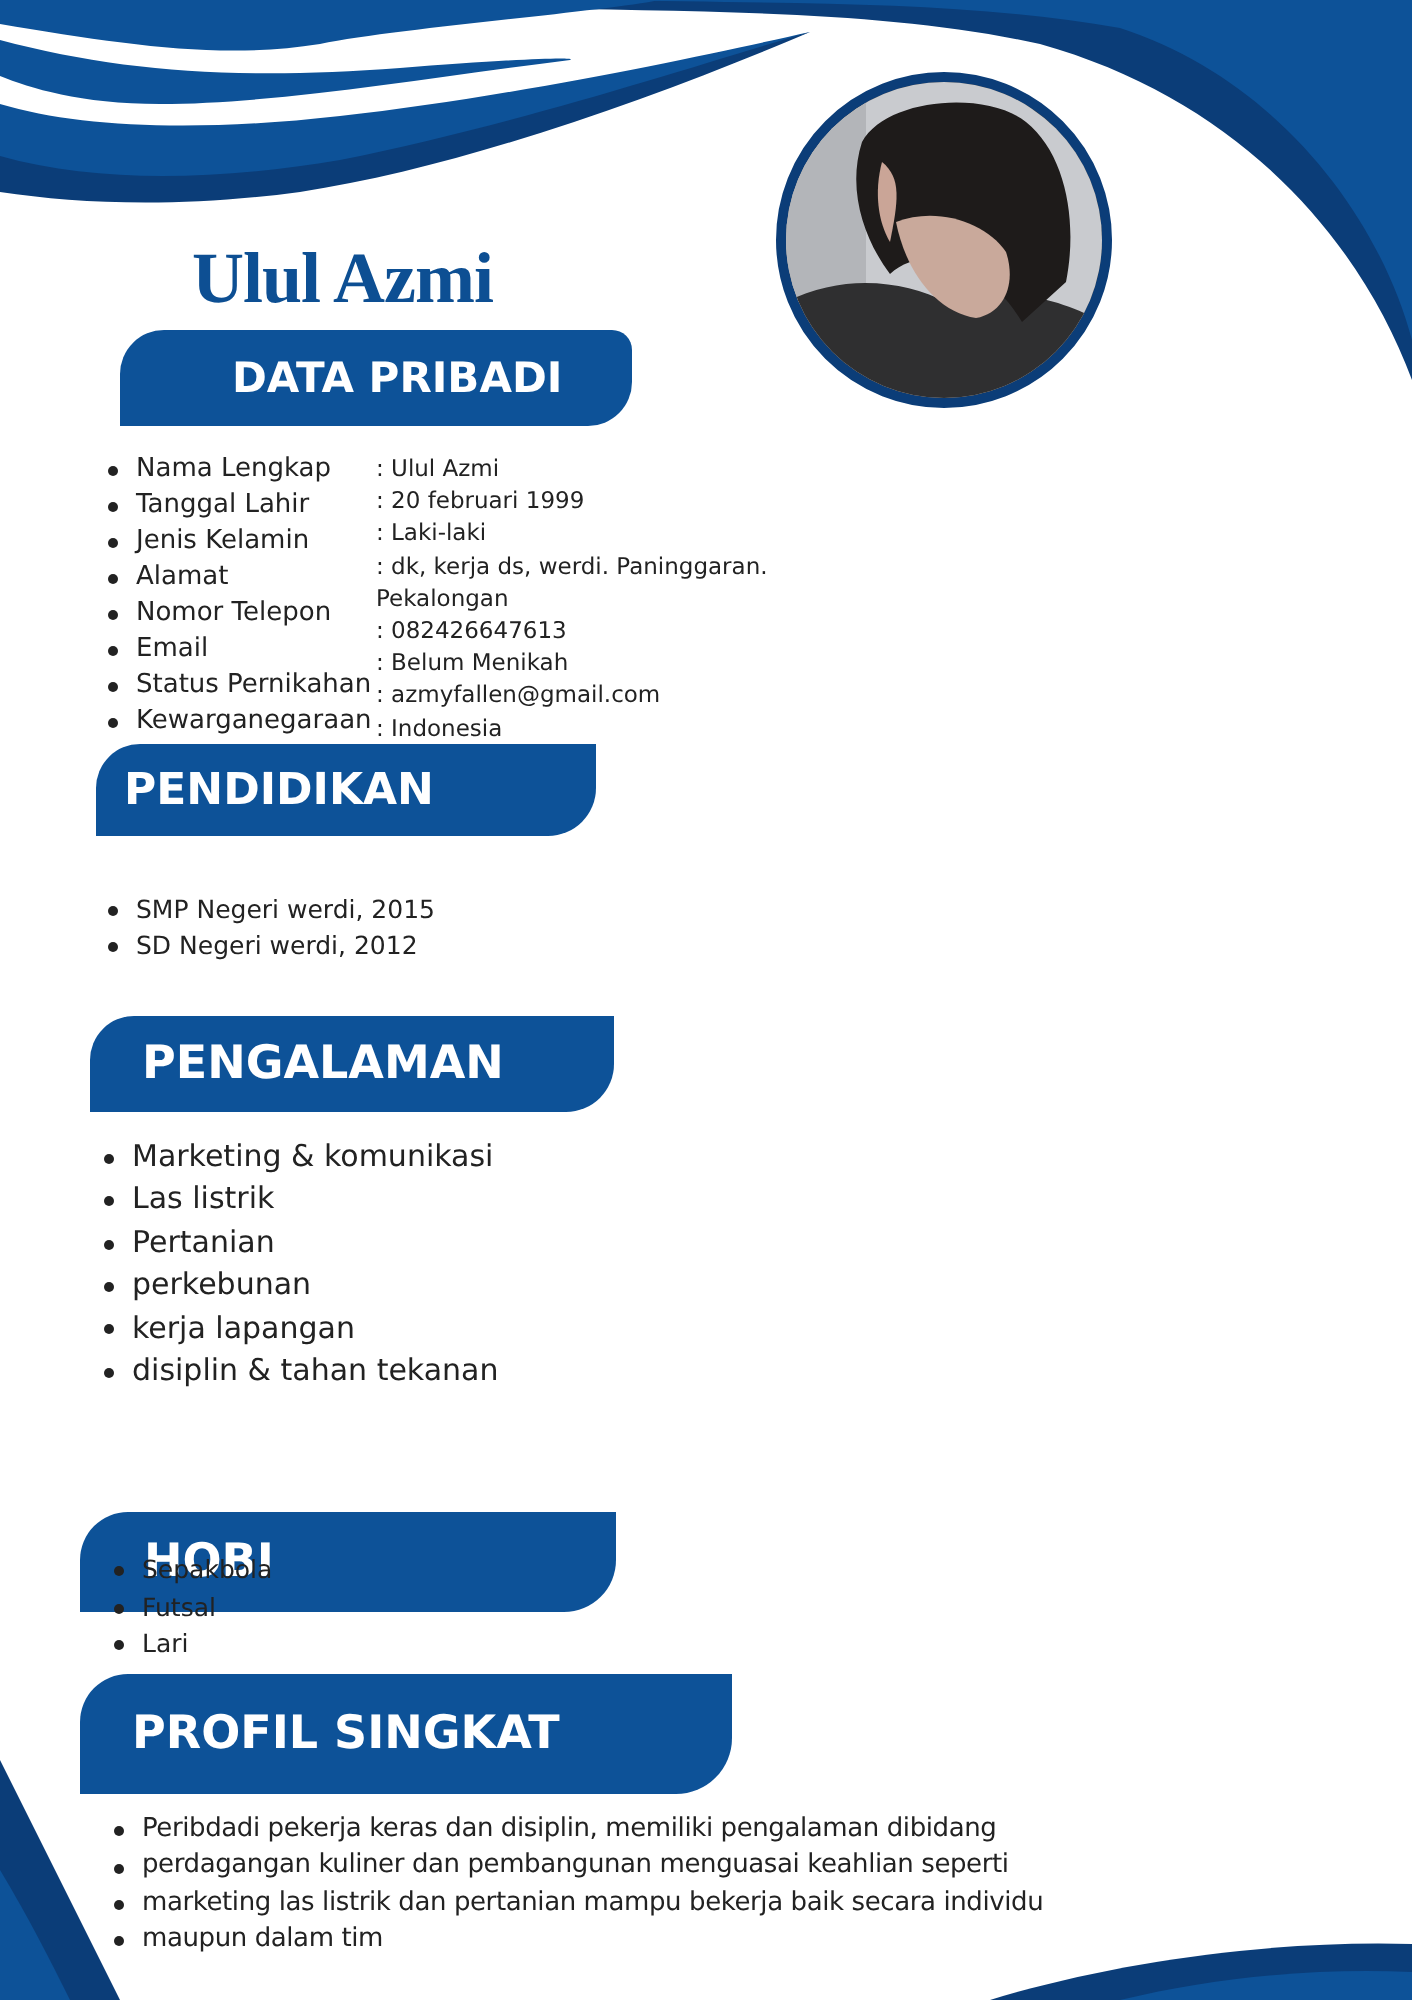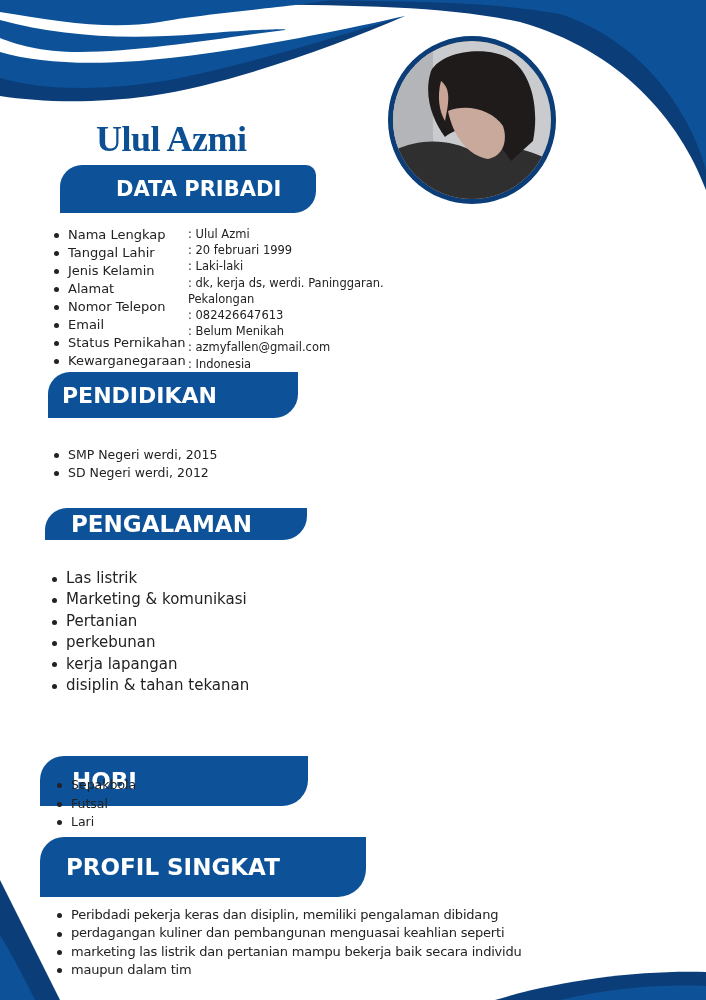--- a/index.html
+++ b/index.html
@@ -18,21 +18,21 @@
       border: 5px solid #0b3d78; overflow: hidden; background: #3a3a3a;
     }
     .banner {
       background: #0d5298; color: #ffffff;
       font-family: "DejaVu Sans", sans-serif; font-weight: bold;
       display: flex; align-items: center;
       border-radius: 24px 16px 24px 0;
     }
     .banner.b-data { left: 60px; top: 165px; width: 256px; height: 48px; border-radius: 22px 10px 22px 0; padding-left: 56px; font-size: 21px; text-align: center; }
     .banner.b-pend { left: 48px; top: 372px; width: 250px; height: 46px; border-radius: 22px 0 24px 0; padding-left: 14px; font-size: 22px; }
-    .banner.b-peng { left: 45px; top: 508px; width: 262px; height: 32px; border-radius: 22px 0 24px 0; padding-left: 26px; font-size: 23px; }
+    .banner.b-peng { left: 45px; top: 508px; width: 262px; height: 48px; border-radius: 22px 0 24px 0; padding-left: 26px; font-size: 23px; }
     .banner.b-hobi { left: 40px; top: 756px; width: 268px; height: 50px; border-radius: 24px 0 26px 0; padding-left: 32px; font-size: 23px; }
     .banner.b-prof { left: 40px; top: 837px; width: 326px; height: 60px; border-radius: 24px 0 28px 0; padding-left: 26px; font-size: 23px; }
 
     ul.bullets { list-style: none; }
     ul.bullets li { position: relative; padding-left: 14px; white-space: nowrap; }
     ul.bullets li::before {
       content: ""; position: absolute; left: 0; top: 50%;
       width: 5px; height: 5px; margin-top: -2px; border-radius: 50%; background: #222;
     }
 
@@ -105,22 +105,22 @@
 </div>
 
 <div class="layer banner b-pend">PENDIDIKAN</div>
 <ul class="layer bullets edu-list">
   <li>SMP Negeri werdi, 2015</li>
   <li>SD Negeri werdi, 2012</li>
 </ul>
 
 <div class="layer banner b-peng">PENGALAMAN</div>
 <ul class="layer bullets exp-list">
+  <li>Marketing &amp; komunikasi</li>
   <li>Las listrik</li>
-  <li>Marketing &amp; komunikasi</li>
   <li>Pertanian</li>
   <li>perkebunan</li>
   <li>kerja lapangan</li>
   <li>disiplin &amp; tahan tekanan</li>
 </ul>
 
 <div class="layer banner b-hobi">HOBI</div>
 <ul class="layer bullets hobi-list">
   <li>Sepakbola</li>
   <li>Futsal</li>

